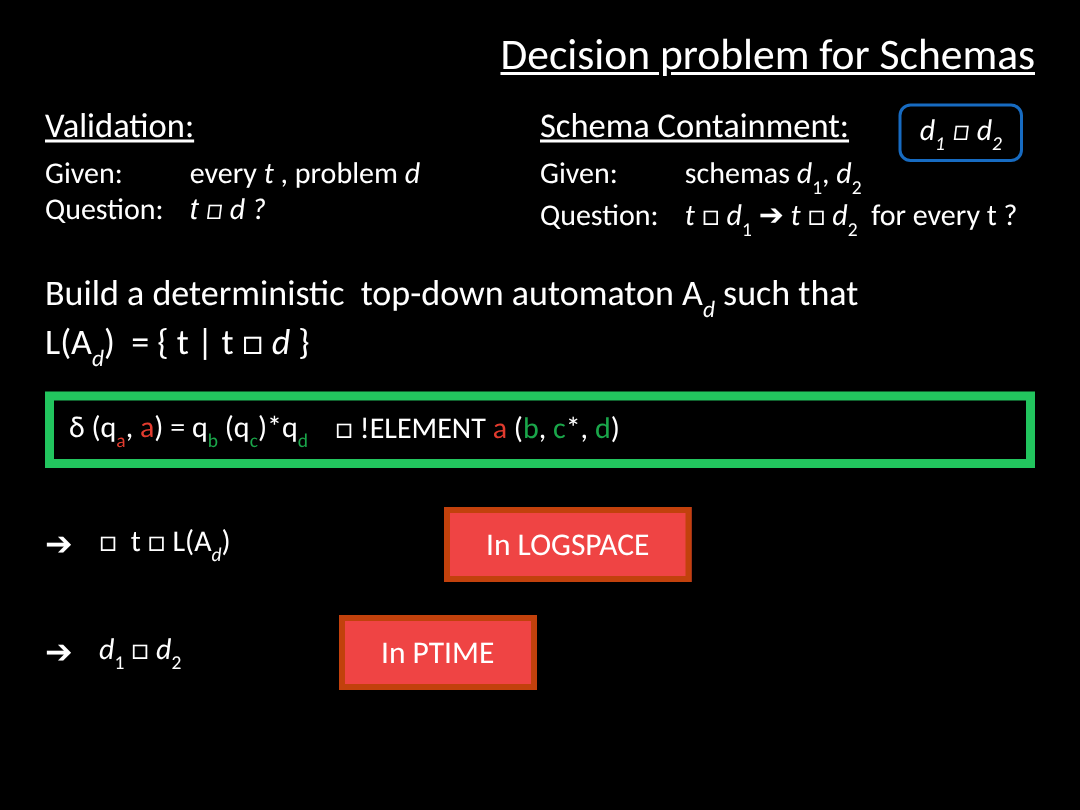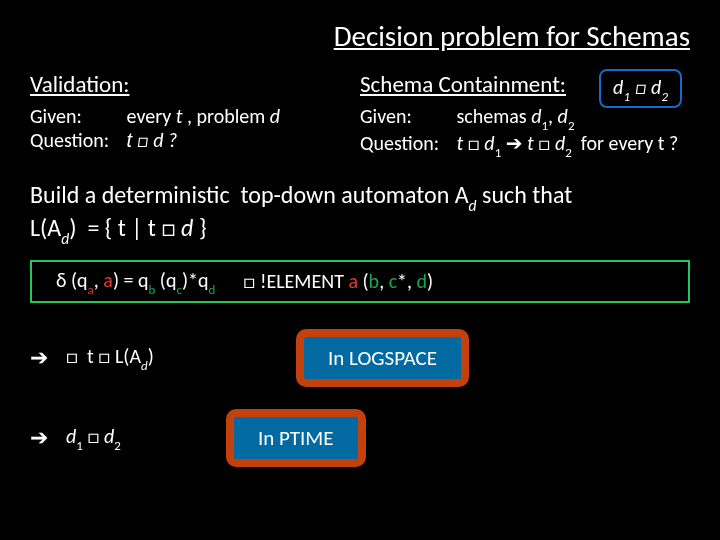--- a/index.html
+++ b/index.html
@@ -55,46 +55,46 @@
     padding: 4px 12px;
     font-size: 20px;
     font-style: italic;
   }
   .body-block {
     font-size: 24px;
     margin-top: 22px;
   }
   .blackbox {
     margin-top: 14px;
-    border: 2px solid #22c55e;
-    padding: 6px 24px;
+    border: 6px solid #22c55e;
+    padding: 6px 10px;
     display: flex;
-    gap: 28px;
+    gap: 18px;
     align-items: center;
     font-size: 20px;
   }
   .deltaline { }
   .red { color: #e23b2e; }
   .green { color: #1aa64a; }
   .rows {
     margin-top: 26px;
     font-size: 20px;
   }
   .row {
     display: flex;
     align-items: center;
     margin-bottom: 22px;
   }
   .arrow-col { width: 36px; font-size: 22px; }
   .expr-col { width: 130px; }
   .iff-col { width: 200px; }
   .bubble {
-    background: #0369a1;
-    border: 8px solid #c2410c;
-    border-radius: 10px;
+    background: #ef4444;
+    border: 4px solid #c2410c;
+    border-radius: 0;
     padding: 8px 24px;
     font-size: 21px;
     color: #fff;
     margin-left: 30px;
   }
 </style>
 </head>
 <body>
 
 <div class="slide">

